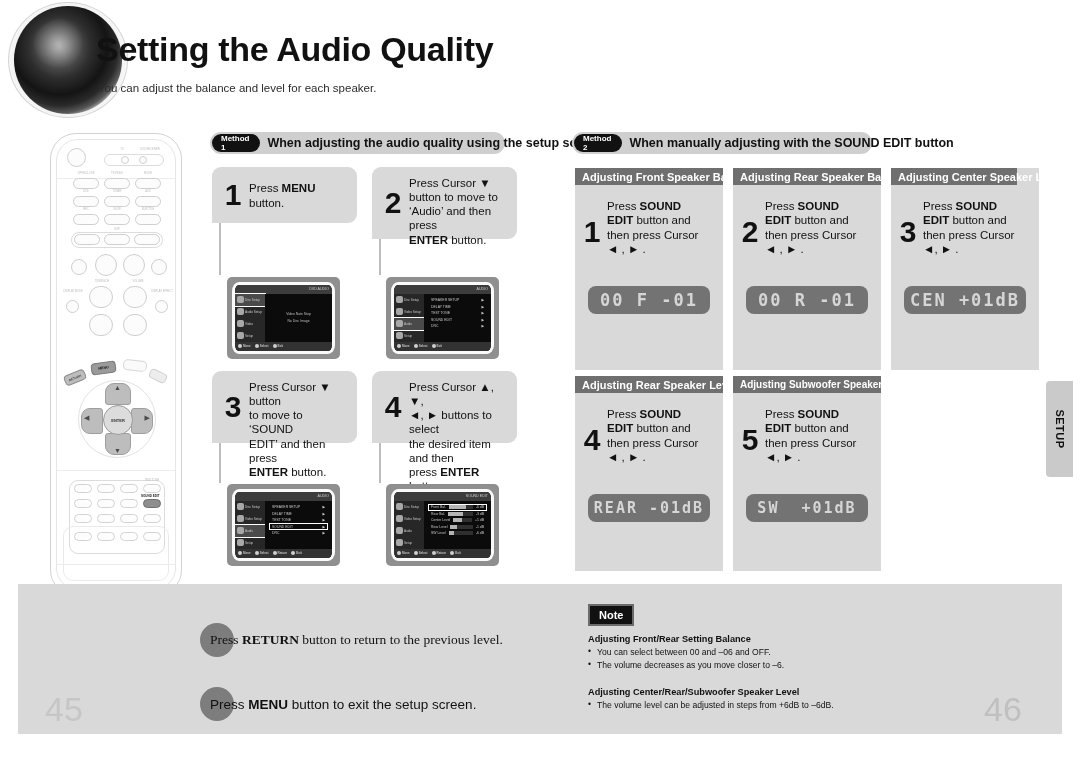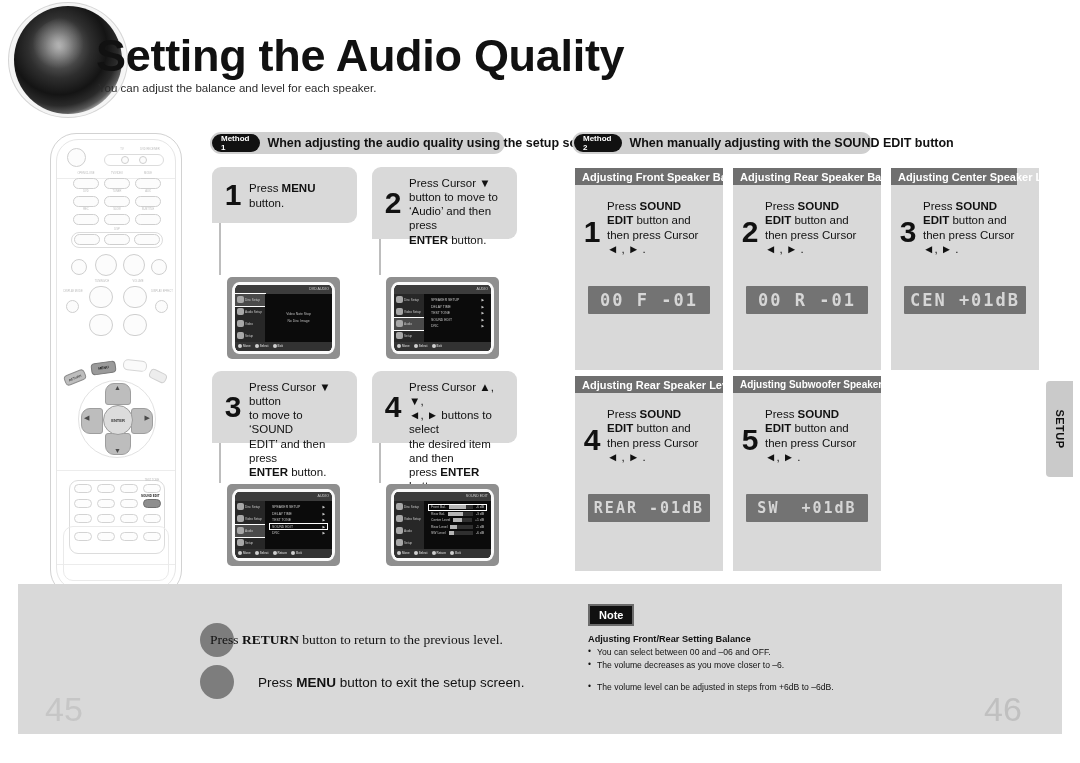--- a/index.html
+++ b/index.html
@@ -28,21 +28,21 @@
     background:radial-gradient(circle at 38% 32%, rgba(255,255,255,.38) 0%, rgba(255,255,255,0) 34%);
   }
   #speaker-ring{
     position:absolute; left:8px; top:2px; width:120px; height:116px;
     border-radius:50%;
     border:1px solid rgba(150,150,150,.35);
     background:radial-gradient(circle at 50% 50%, rgba(255,255,255,0) 56%, rgba(210,210,210,.30) 64%, rgba(255,255,255,0) 82%);
   }
   #page-title{
     position:absolute; left:96px; top:30px;
-    font-size:45px; font-weight:bold; color:#111; letter-spacing:-0.3px;
+    font-size:34px; font-weight:bold; color:#111; letter-spacing:-0.3px;
     white-space:nowrap;
   }
   #page-subtitle{
     position:absolute; left:98px; top:82px;
     font-size:11.5px; color:#2b2b2b; white-space:nowrap;
   }
 
   
   #remote-wrap{ position:absolute; left:50px; top:133px; width:132px; height:463px; }
   .remote-body{
@@ -157,21 +157,21 @@
     font-size:11px; font-weight:bold; display:flex; align-items:center;
     padding:0 7px; white-space:nowrap;
   }
   .m2-card{
     position:absolute; background:#d9d9d9; border-radius:0 9px 9px 0;
     display:flex; padding:7px 6px 7px 6px;
   }
   .m2-num{ font-size:30px; font-weight:bold; color:#111; line-height:1; width:22px; flex:0 0 22px; text-align:center; align-self:center; }
   .m2-txt{ font-size:11.5px; color:#111; line-height:1.24; padding-left:4px; }
   .lcd{
-    position:absolute; height:28px; background:#737373; border-radius:1px;
+    position:absolute; height:28px; background:#737373; border-radius:8px;
     display:flex; align-items:center; justify-content:center;
     font-family:"DejaVu Sans Mono", monospace;
     font-size:17px; font-weight:bold; color:#d6d6d6; letter-spacing:2px;
     white-space:pre;
   }
   .vsep{ position:absolute; width:1.5px; background:#ffffff; }
 
   
   #bottom-band{ position:absolute; left:18px; top:584px; width:1044px; height:150px; background:#d9d9d9; }
   .tip{ position:absolute; display:flex; align-items:center; }
@@ -662,31 +662,32 @@
   <div class="m2-txt">Press <b>SOUND</b><br><b>EDIT</b> button and<br>then press Cursor<br>◄, ► .</div>
 </div>
 <div class="lcd" style="left:746px;top:494px;width:122px;font-size:15px;">SW  +01dB</div>
 
 <div id="bottom-band"></div>
 
 <div class="tip" style="left:200px;top:623px;font-family:Liberation Serif, serif;">
   <div class="tip-dot"></div>
   <div class="tip-txt">Press <b>RETURN</b> button to return to the previous level.</div>
 </div>
-<div class="tip" style="left:200px;top:665px;gap:48px;">
+<div class="tip" style="left:200px;top:687px;">
   <div class="tip-dot"></div>
   <div class="tip-txt">Press <b>MENU</b> button to exit the setup screen.</div>
 </div>
 
 <div id="note-wrap">
   <div id="note-badge">Note</div>
   <div class="note-h">Adjusting Front/Rear Setting Balance</div>
   <div class="note-li">You can select between 00 and –06 and OFF.</div>
   <div class="note-li">The volume decreases as you move closer to –6.</div>
   <div class="note-gap"></div>
+  <div class="note-h">Adjusting Center/Rear/Subwoofer Speaker Level</div>
   <div class="note-li">The volume level can be adjusted in steps from +6dB to –6dB.</div>
 </div>
 
 <div id="page-left">45</div>
 <div id="page-right">46</div>
 
 <div id="setup-tab">
   <span>SETUP</span>
 </div>
 

